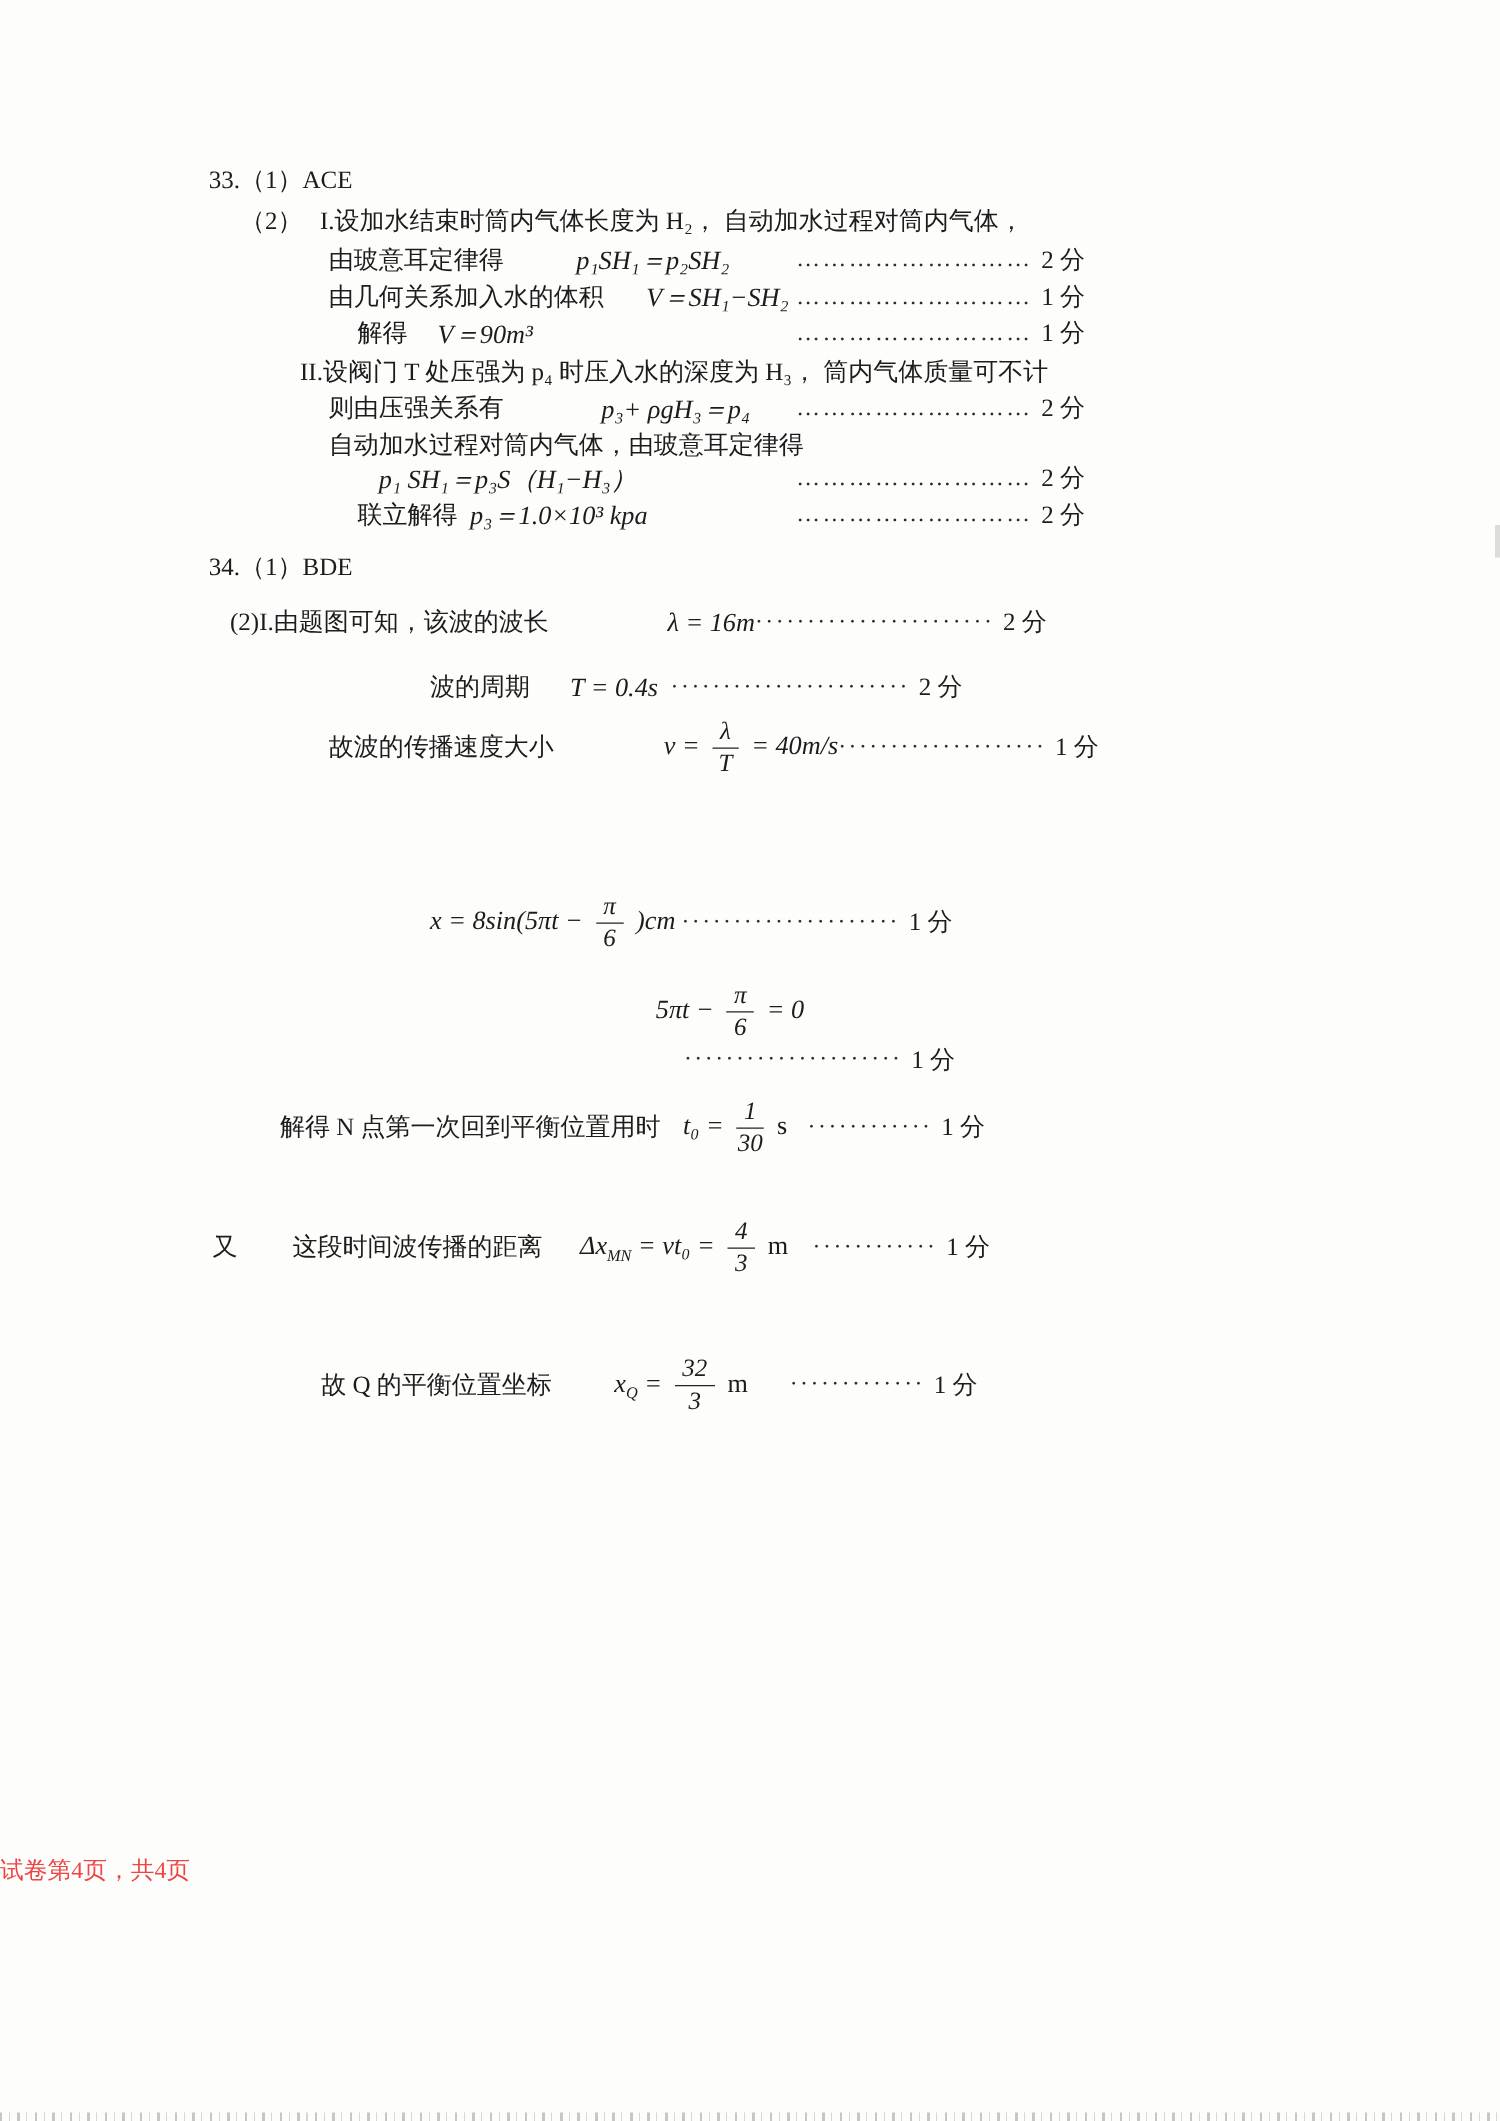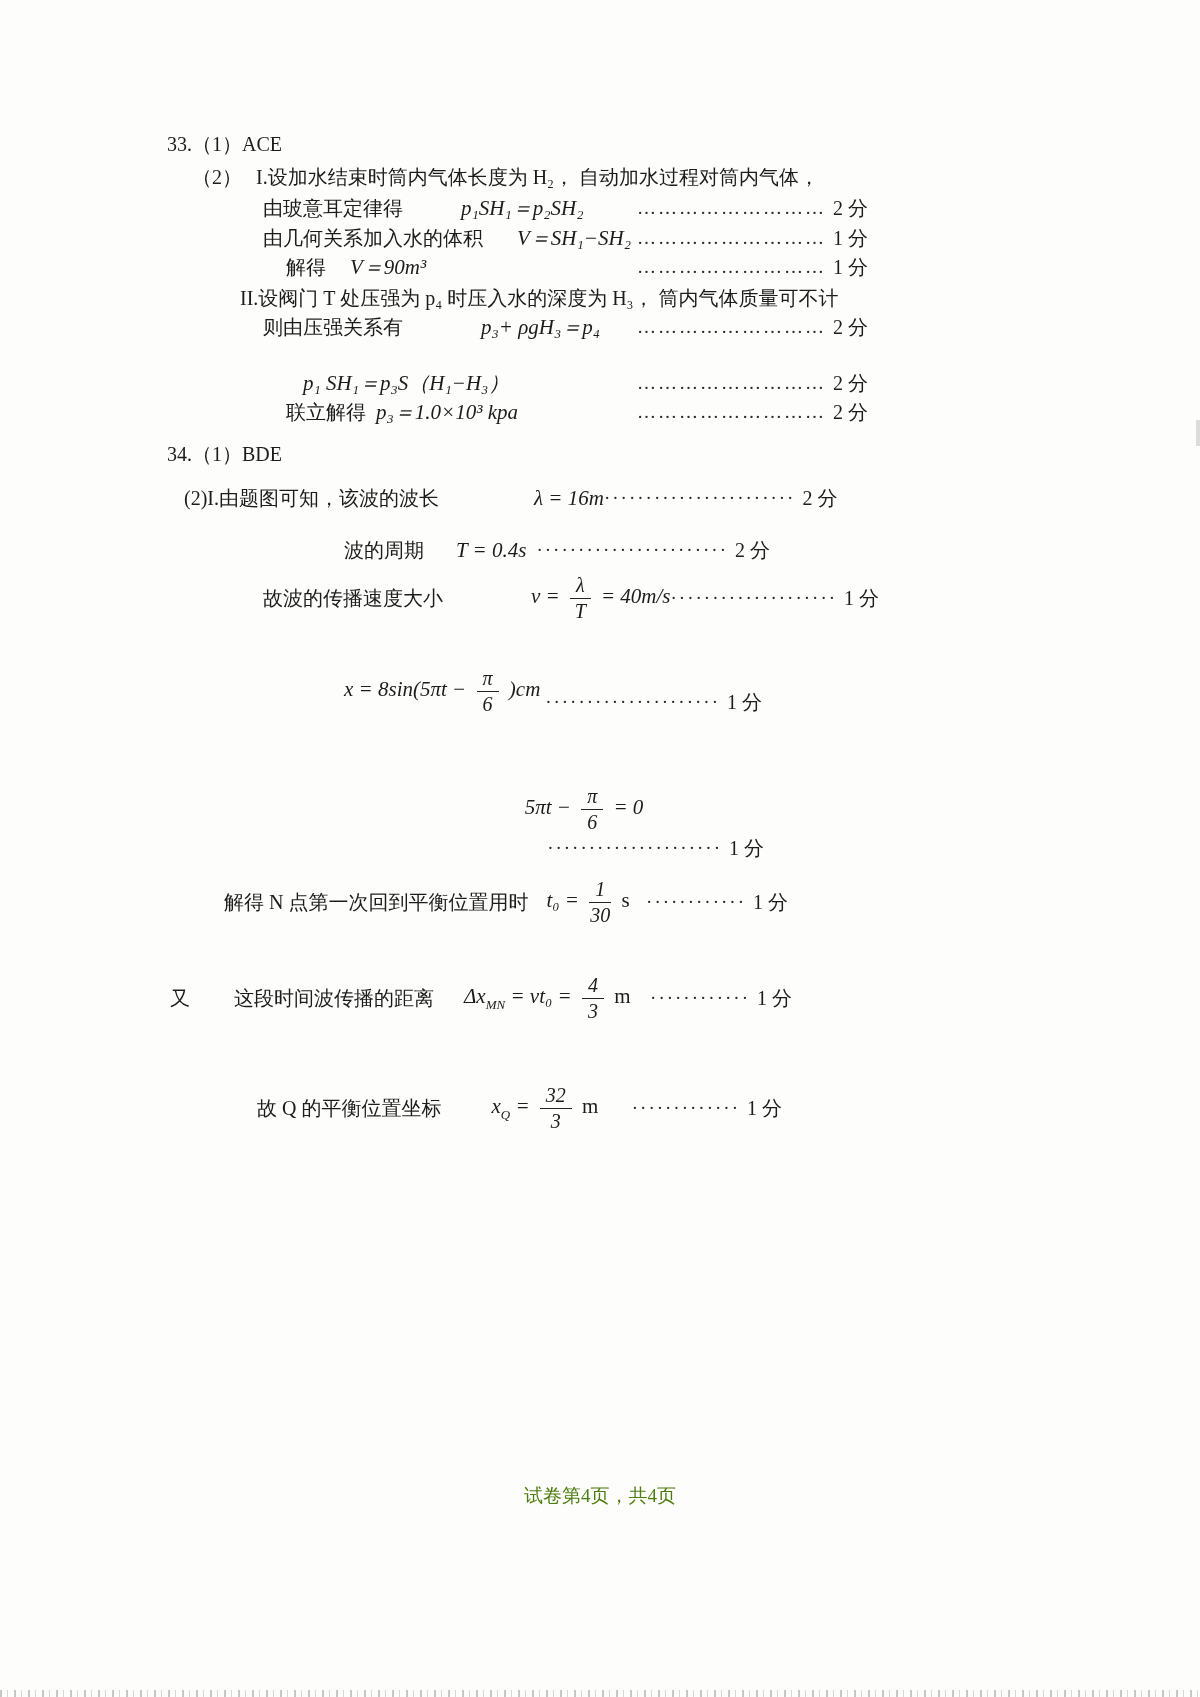--- a/index.html
+++ b/index.html
@@ -39,23 +39,23 @@
     line-height:1.15;
     font-size:20px;
     margin:0 5px;
   }
   .frac .num{display:block;border-bottom:1.6px solid #222;padding:0 6px 1px;}
   .frac .den{display:block;padding-top:1px;}
   sub.msub{font-size:13px;font-style:italic;}
   .footer{
     position:absolute;
     top:1483px;left:0;width:100%;
-    text-align:center;
+    text-align:left;
     font-size:19px;
-    color:#4d7c0f;
+    color:#ef4444;
   }
   .scan-noise{
     position:absolute;left:0;bottom:0;width:100%;height:7px;
     background:repeating-linear-gradient(90deg,#9a9a98 0 2px,transparent 2px 7px,#b5b5b2 7px 8px,transparent 8px 14px);
     opacity:.55;
   }
   .scan-mark{
     position:absolute;right:0;top:420px;width:4px;height:26px;
     background:#c7c7c4;opacity:.6;
   }
@@ -107,20 +107,23 @@
 
   <div class="line" style="top:313px;left:263px;right:332px;">
     <span class="cn">则由压强关系有</span>
     <span class="math" style="margin-left:78px;">p₃+ ρgH₃＝p₄</span>
     <span class="leader">
       <span class="dots">………………………</span>
       <span class="score">2 分</span>
     </span>
   </div>
 
+  <div class="line" style="top:342px;left:263px;">
+    <span class="cn">自动加水过程对筒内气体，由玻意耳定律得</span>
+  </div>
 
   <div class="line" style="top:369px;left:303px;right:332px;">
     <span class="math">p₁ SH₁＝p₃S（H₁−H₃）</span>
     <span class="leader">
       <span class="dots">………………………</span>
       <span class="score">2 分</span>
     </span>
   </div>
 
   <div class="line" style="top:398px;left:286px;right:332px;">
@@ -161,21 +164,21 @@
       <span class="frac"><span class="num">λ</span><span class="den">T</span></span>
       <span>= 40m/s</span>
     </span>
     <span class="leader">
       <span class="dots">····················</span>
       <span class="score">1 分</span>
     </span>
   </div>
 
 
-  <div class="line tall" style="top:656px;left:344px;right:438px;align-items:flex-end;">
+  <div class="line tall" style="top:708px;left:344px;right:438px;">
     <span class="math">
       <span>x = 8sin(5πt −</span>
       <span class="frac"><span class="num">π</span><span class="den">6</span></span>
       <span>)cm</span>
     </span>
     <span class="leader">
       <span class="dots">·····················</span>
       <span class="score">1 分</span>
     </span>
   </div>

